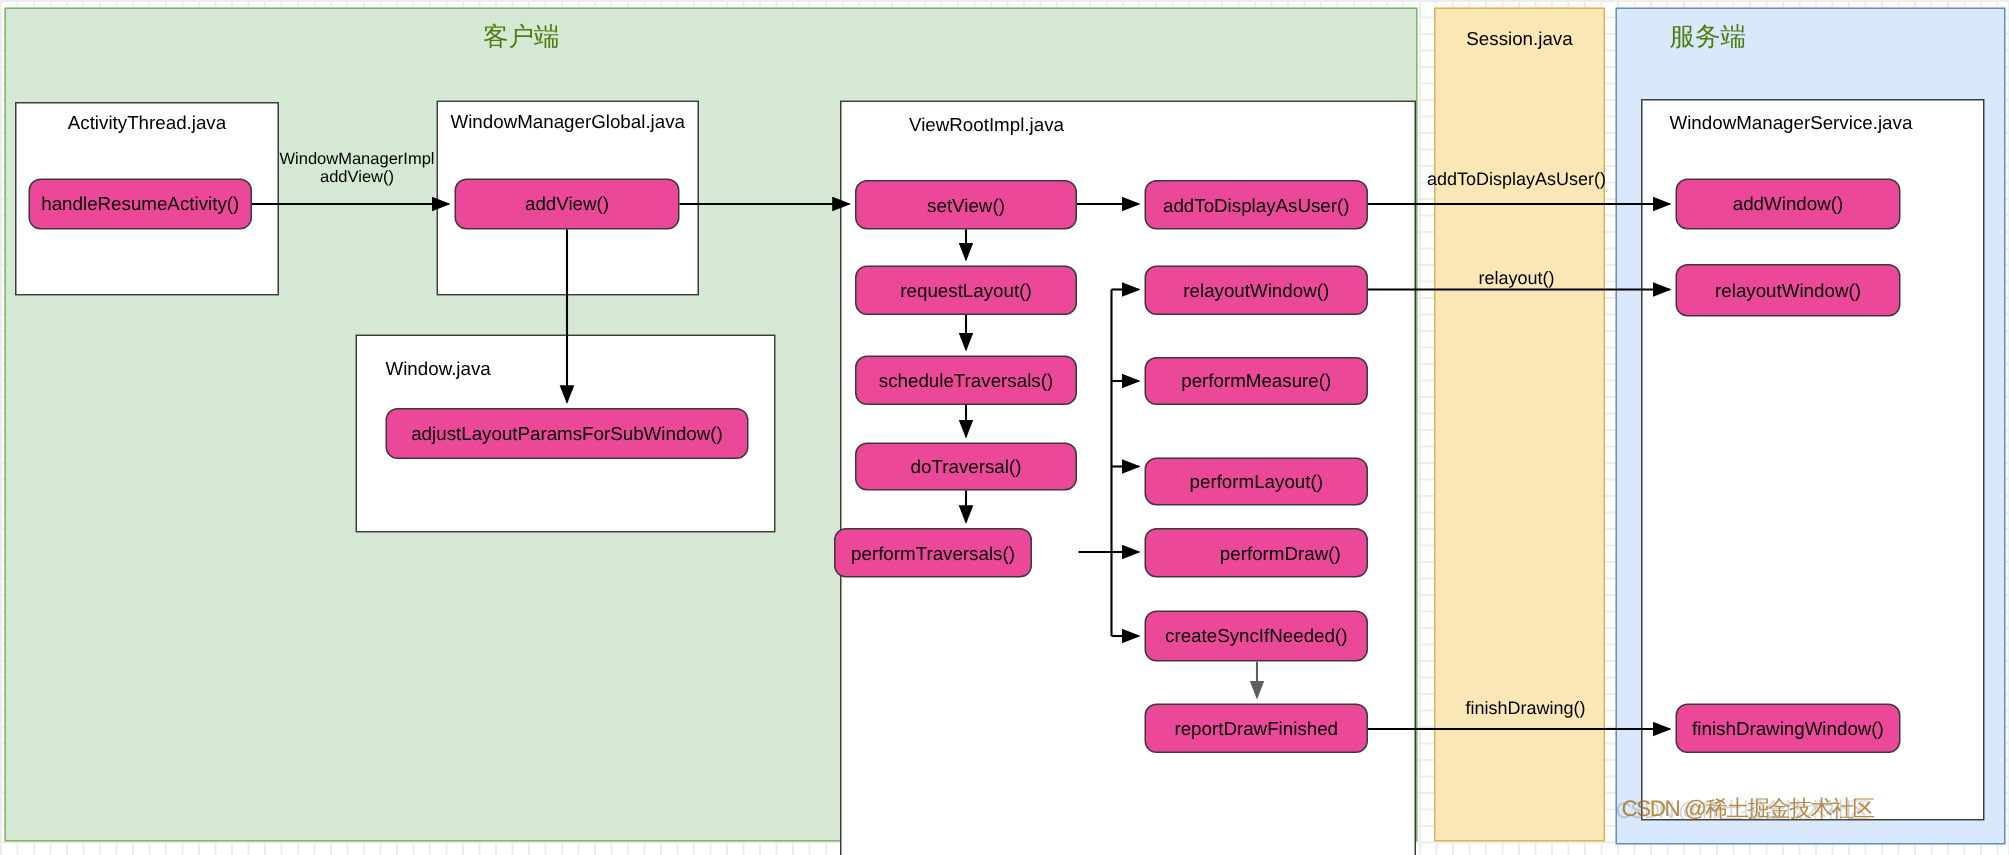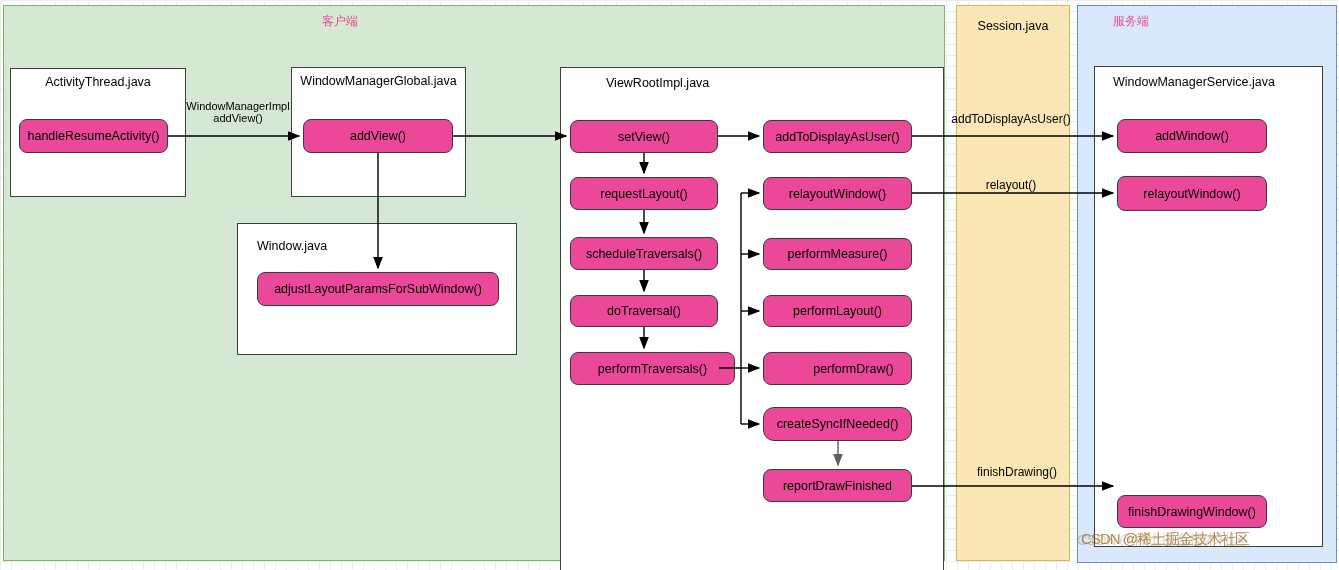--- a/index.html
+++ b/index.html
@@ -11,21 +11,21 @@
       linear-gradient(#ededed 1px, transparent 1px),
       linear-gradient(90deg, #ededed 1px, transparent 1px);
     background-size:11px 11px;
     position:relative;
     color:#000;
   }
   .region { position:absolute; border:1px solid; }
   .region-client  { left:3px;    top:5px; width:942px; height:556px; background:#d5e8d4; border-color:#82b366; }
   .region-session { left:956px;  top:5px; width:114px; height:556px; background:#fbe7b6; border-color:#d6b656; }
   .region-server  { left:1077px; top:5px; width:260px; height:558px; background:#dae8fc; border-color:#6c8ebf; }
-  .region-title-cn { position:absolute; font-size:12px; color:#ec4899; white-space:nowrap; }
+  .region-title-cn { position:absolute; font-size:17px; color:#4d7c0f; white-space:nowrap; }
   .region-title-session { position:absolute; left:956px; top:19px; width:114px; text-align:center; font-size:12.5px; }
 
   .class-box { position:absolute; background:#fff; border:1px solid #3d3d3d; }
   .class-title { position:absolute; font-size:12.5px; white-space:nowrap; }
   .class-title.centered { left:0; right:0; text-align:center; }
 
   .pill {
     position:absolute; background:#ec4899; border:1px solid #3a3a3a; border-radius:8px;
     display:flex; align-items:center; justify-content:center;
     font-size:12.5px; white-space:nowrap;
@@ -72,33 +72,33 @@
 </div>
 
 <div class="pill" style="left:19px;  top:119px; width:149px; height:34px;">handleResumeActivity()</div>
 <div class="pill" style="left:303px; top:119px; width:150px; height:34px;">addView()</div>
 <div class="pill" style="left:257px; top:272px; width:242px; height:34px;">adjustLayoutParamsForSubWindow()</div>
 
 <div class="pill" style="left:570px; top:120px; width:148px; height:33px;">setView()</div>
 <div class="pill" style="left:570px; top:177px; width:148px; height:33px;">requestLayout()</div>
 <div class="pill" style="left:570px; top:237px; width:148px; height:33px;">scheduleTraversals()</div>
 <div class="pill" style="left:570px; top:295px; width:148px; height:32px;">doTraversal()</div>
-<div class="pill" style="left:570px; top:352px; width:165px; height:33px;">performTraversals()</div>
+<div class="pill" style="left:556px; top:352px; width:132px; height:33px;">performTraversals()</div>
 
 <div class="pill" style="left:763px; top:120px; width:149px; height:33px;">addToDisplayAsUser()</div>
 <div class="pill" style="left:763px; top:177px; width:149px; height:33px;">relayoutWindow()</div>
 <div class="pill" style="left:763px; top:238px; width:149px; height:32px;">performMeasure()</div>
-<div class="pill" style="left:763px; top:295px; width:149px; height:32px;">performLayout()</div>
+<div class="pill" style="left:763px; top:305px; width:149px; height:32px;">performLayout()</div>
 <div class="pill" style="left:763px; top:352px; width:149px; height:33px;padding-left:32px;">performDraw()</div>
-<div class="pill" style="left:763px; top:407px; width:149px; height:34px;border-radius:11px;">createSyncIfNeeded()</div>
+<div class="pill" style="left:763px; top:407px; width:149px; height:34px;">createSyncIfNeeded()</div>
 <div class="pill" style="left:763px; top:469px; width:149px; height:33px;">reportDrawFinished</div>
 
 <div class="pill" style="left:1117px; top:119px; width:150px; height:34px;">addWindow()</div>
 <div class="pill" style="left:1117px; top:176px; width:150px; height:35px;">relayoutWindow()</div>
-<div class="pill" style="left:1117px; top:469px; width:150px; height:33px;margin-top:26px;">finishDrawingWindow()</div>
+<div class="pill" style="left:1117px; top:469px; width:150px; height:33px;">finishDrawingWindow()</div>
 
 <div class="edge-label edge-label-2line" style="left:180px; top:101px; width:116px;">
   <span style="display:block;">WindowManagerImpl</span>
   <span style="display:block;">addView()</span>
 </div>
 <div class="edge-label" style="left:946px; top:112px; width:130px;">addToDisplayAsUser()</div>
 <div class="edge-label" style="left:946px; top:178px; width:130px;">relayout()</div>
 <div class="edge-label" style="left:952px; top:465px; width:130px;">finishDrawing()</div>
 
 <svg class="arrows" viewBox="0 0 1339 570">

